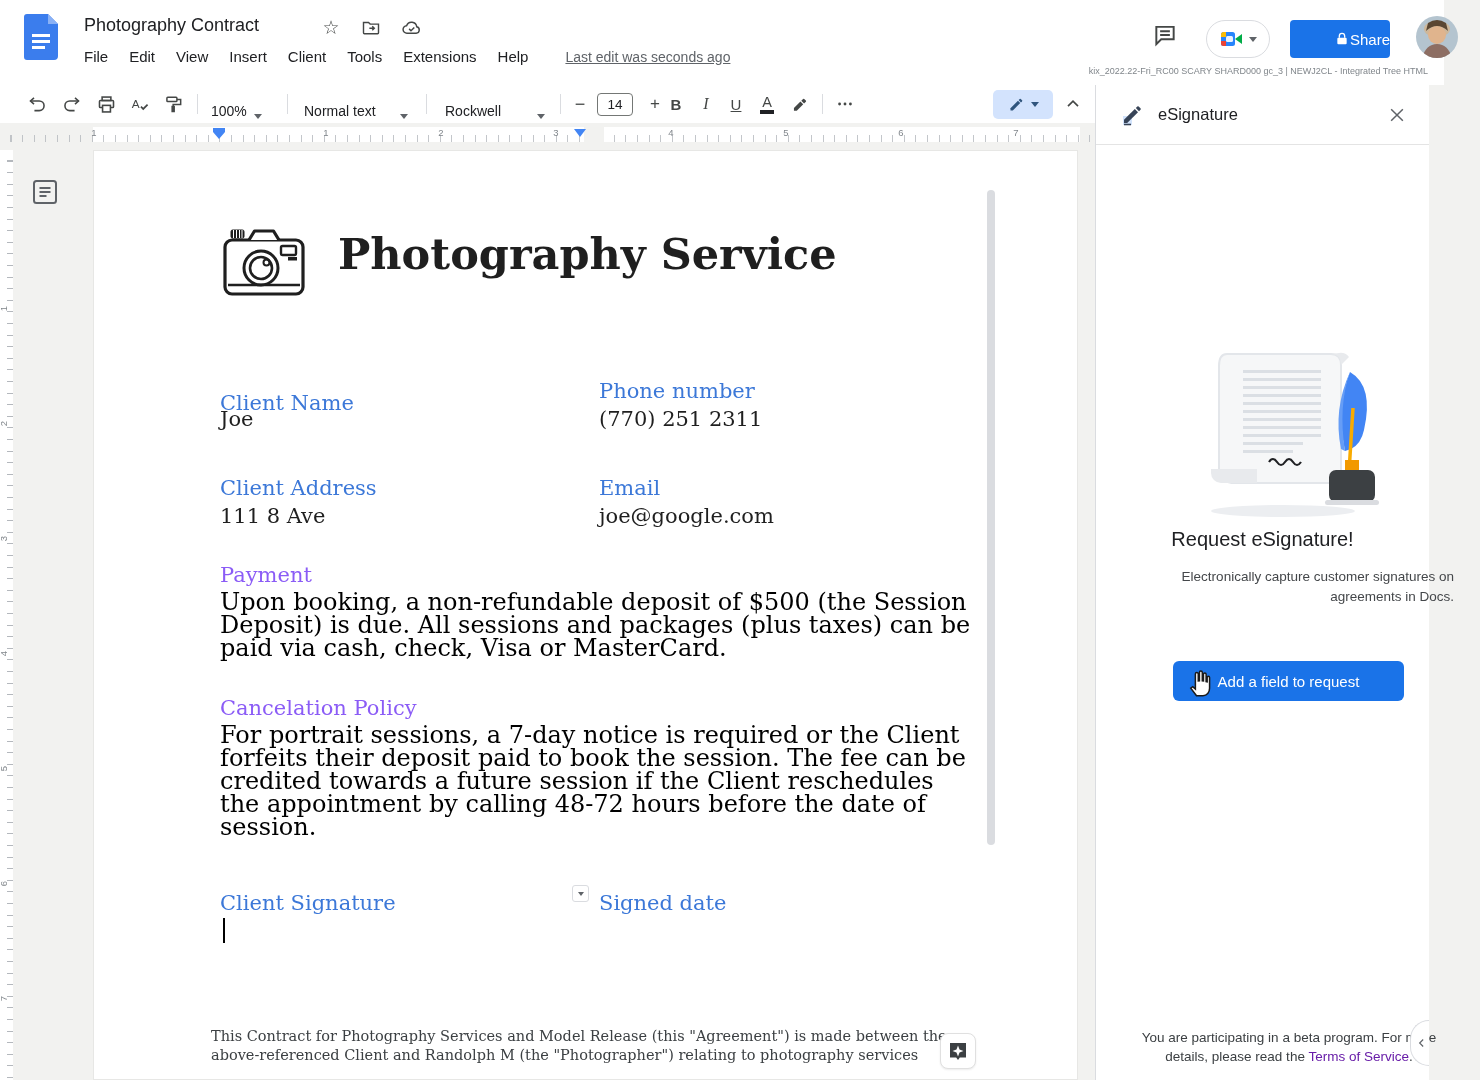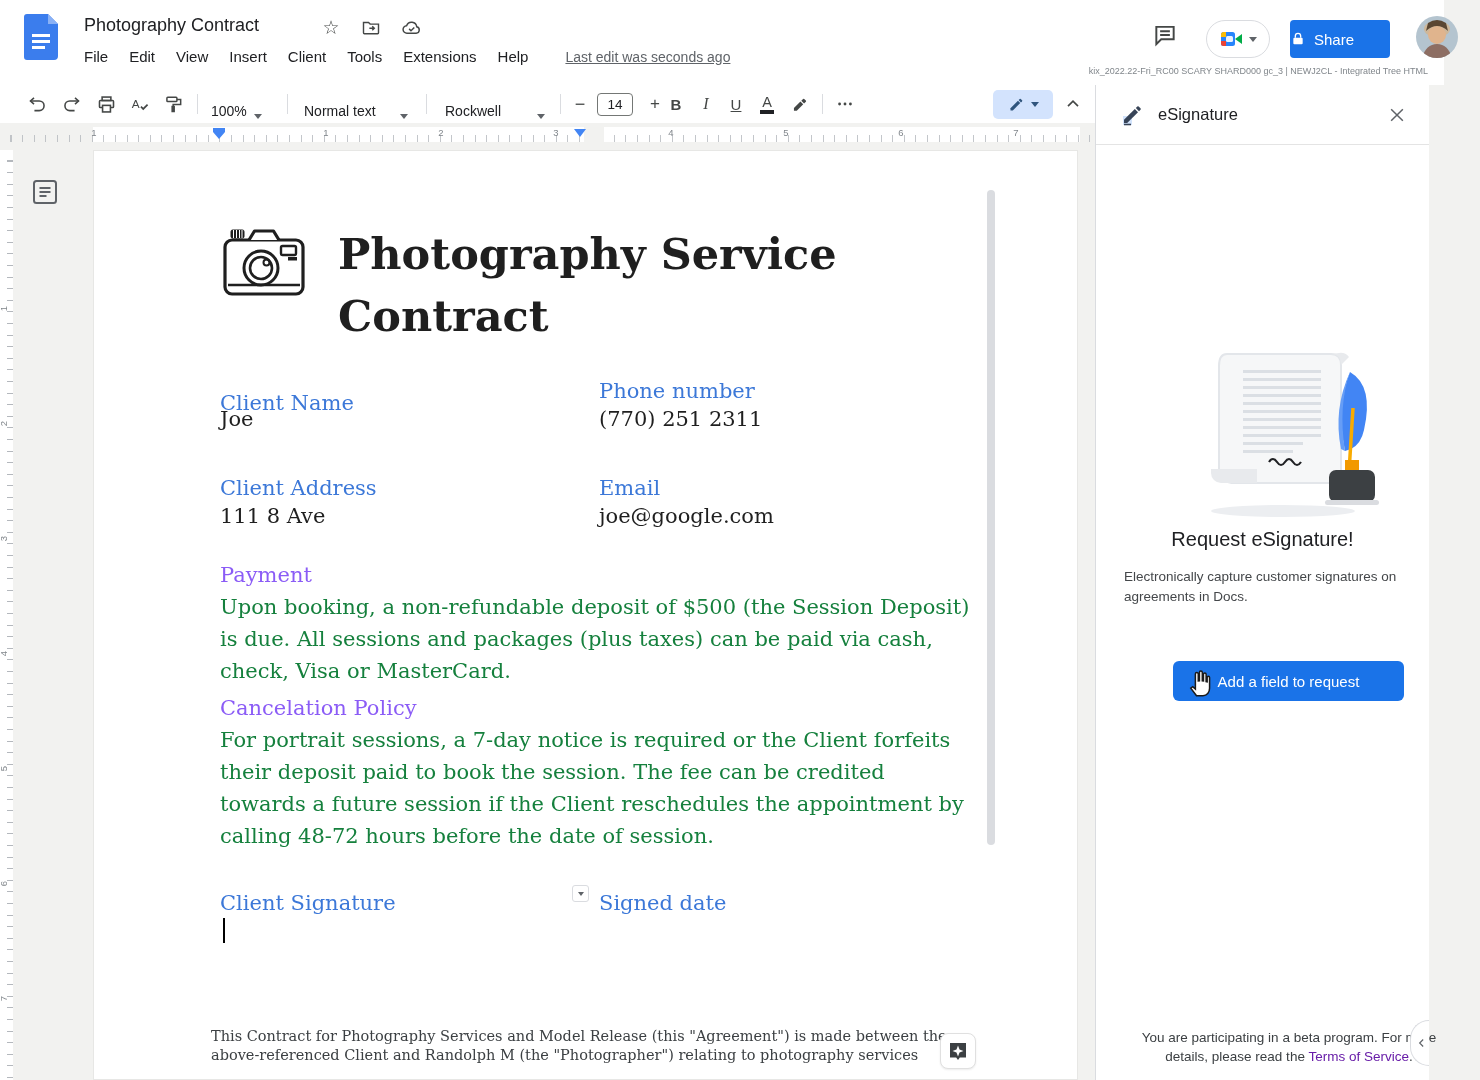--- a/index.html
+++ b/index.html
@@ -14,21 +14,21 @@
   .title-icons { position:absolute; left:320px; top:16px; display:flex; gap:18px; align-items:center; color:#444746; }
   .title-icons .ic { width:22px; height:22px; display:flex; align-items:center; justify-content:center; cursor:pointer; }
   .star-glyph { font-size:19px; line-height:1; }
   .menubar { position:absolute; left:84px; top:48px; display:flex; gap:21px; align-items:center; }
   .menubar .mitem { font-size:15px; color:#202124; cursor:pointer; }
   .last-edit { margin-left:16px; font-size:14px; color:#5f6368; text-decoration:underline; cursor:pointer; }
   .comment-btn { position:absolute; left:1152px; top:22px; width:34px; height:34px; color:#444746; cursor:pointer; }
   .meet-pill { position:absolute; left:1206px; top:20px; width:64px; height:38px; border:1px solid #dadce0;
                border-radius:19px; display:flex; align-items:center; justify-content:center; gap:5px; background:#fff; cursor:pointer; }
   .share-btn { position:absolute; left:1290px; top:20px; width:100px; height:38px; background:#1a73e8; color:#fff;
-               border:none; border-radius:4px; display:flex; align-items:center; justify-content:flex-start; gap:8px;
+               border:none; border-radius:4px; display:flex; align-items:center; justify-content:flex-end; 
                font-size:15px; font-weight:500; cursor:pointer; }
   .avatar { position:absolute; left:1416px; top:16px; width:42px; height:42px; border-radius:50%; overflow:hidden; cursor:pointer; }
   .build-string { position:absolute; right:16px; top:66px; font-size:9px; color:#80868b; letter-spacing:0; }
 
   
   .toolbar { position:absolute; left:0; top:85px; width:1095px; height:38px; background:#fff; z-index:25;
              display:block; }
   .tbtn { position:absolute; top:4px; width:30px; height:30px; border-radius:4px; display:flex;
           align-items:center; justify-content:center; color:#444746; cursor:pointer; }
   .tsep { position:absolute; top:9px; width:1px; height:20px; background:#dadce0; }
@@ -69,41 +69,41 @@
   .canvas { position:absolute; left:0; top:145px; width:1095px; height:935px; background:#f2f2f0; }
   .outline-btn { position:absolute; left:31px; top:33px; width:30px; height:30px; color:#5f6368; cursor:pointer; }
   .page { position:absolute; left:93px; top:5px; width:985px; height:930px; background:#fff; border:1px solid #e7e7e5; }
   .doc-serif { font-family:"DejaVu Serif","Liberation Serif",serif; }
   .camera-img { position:absolute; left:126px; top:70px; width:88px; height:80px; }
   .doc-title-big { position:absolute; left:244px; top:40px; width:560px; font-size:43px; line-height:62px;
                    font-weight:700; color:#1f1f1f;margin-top:32px; }
   .field-label { position:absolute; font-size:21px; color:#3c78d8; }
   .field-value { position:absolute; font-size:21px; color:#1f1f1f; }
   .sec-head { position:absolute; font-size:21px; color:#8b5cf6; }
-  .sec-body { position:absolute; width:752px; font-size:21px; line-height:32px; color:#15803d; }
+  .sec-body { position:absolute; width:752px; font-size:24px; line-height:23px; color:#000000; }
   .caret-line { position:absolute; left:129px; top:767px; width:2px; height:25px; background:#000; }
   .cell-dd { position:absolute; left:478px; top:734px; width:17px; height:17px; background:#fff; border:1px solid #dadce0;
              border-radius:3px; display:flex; align-items:center; justify-content:center; cursor:pointer; }
   .cell-dd .caret-down { border-top-width:4px; border-left-width:3.5px; border-right-width:3.5px; }
   .doc-footer { position:absolute; left:117px; top:876px; width:755px; font-size:14.5px; line-height:18.5px; color:#3c4043; }
   .scroll-thumb { position:absolute; left:987px; top:45px; width:8px; height:655px; background:#dadce0; border-radius:4px; cursor:grab; }
   .explore-btn { position:absolute; left:940px; top:888px; width:36px; height:36px; background:#fff; border:1px solid #e0e0e0;
                  border-radius:8px; display:flex; align-items:center; justify-content:center; cursor:pointer;
                  box-shadow:0 1px 2px rgba(0,0,0,.08); }
 
   
   .panel { position:absolute; left:1095px; top:85px; width:334px; height:995px; background:#fff; border-left:1px solid #dadce0; z-index:26; }
   .panel-header { position:absolute; left:0; top:0; width:100%; height:60px; border-bottom:1px solid #e4e4e4;
                   display:flex; align-items:center; }
   .panel-pencil { margin-left:24px; width:24px; height:24px; }
   .panel-title { margin-left:14px; font-size:16.5px; color:#202124; }
   .panel-close { position:absolute; right:22px; top:20px; width:20px; height:20px; color:#5f6368; cursor:pointer; }
   .illus { position:absolute; left:87px; top:263px; width:210px; height:172px; }
   .panel-heading { position:absolute; left:0; top:443px; width:100%; text-align:center; font-size:20px; color:#202124; }
-  .panel-desc { position:absolute; left:28px; top:482px; width:330px; text-align:left; font-size:13.5px;
+  .panel-desc { position:absolute; left:28px; top:482px; width:330px; text-align:right; font-size:13.5px;
                 line-height:20px; color:#44474a; }
   .add-field-btn { position:absolute; left:77px; top:576px; width:231px; height:40px; background:#1a73e8; color:#fff;
                    border:none; border-radius:6px; font-size:15px; font-weight:500; font-family:"Liberation Sans",sans-serif; cursor:pointer; }
   .hand-cursor { position:absolute; left:90px; top:583px; width:28px; height:30px; z-index:5; pointer-events:none; }
   .beta-note { position:absolute; left:28px; top:943px; width:330px; text-align:center; font-size:13.5px;
                line-height:19px; color:#3c4043; }
   .tos-link { color:#681da8; cursor:pointer; }
   .edge-collapse { position:absolute; right:0; top:935px; width:19px; height:46px; background:#fff; border:1px solid #dadce0;
                    border-right:none; border-radius:23px 0 0 23px; display:flex; align-items:center; color:#5f6368; cursor:pointer; }
 </style>
@@ -325,21 +325,20 @@
           <rect x="61" y="25" width="15" height="9" rx="1.5" stroke-width="2.4"></rect>
           <rect x="68" y="36" width="9" height="3.5" fill="#1f1f1f" stroke="none"></rect>
           <circle cx="41" cy="47" r="17" stroke-width="3"></circle>
           <circle cx="41" cy="47" r="11" stroke-width="2.6"></circle>
           <circle cx="46.5" cy="41.5" r="3" stroke-width="2"></circle>
           <path d="M8 64h72" stroke-width="2.6"></path>
         </svg>
       </div>
       <div class="doc-title-big">
         <div>Photography Service</div>
-        <div>Contract</div>
       </div>
 
       <div class="field-label" style="left:126px; top:240px">Client Name</div>
       <div class="field-value" style="left:126px; top:256px">Joe</div>
       <div class="field-label" style="left:505px; top:228px">Phone number</div>
       <div class="field-value" style="left:505px; top:256px">(770) 251 2311</div>
       <div class="field-label" style="left:126px; top:325px">Client Address</div>
       <div class="field-value" style="left:126px; top:353px">111 8 Ave</div>
       <div class="field-label" style="left:505px; top:325px">Email</div>
       <div class="field-value" style="left:505px; top:353px">joe@google.com</div>

